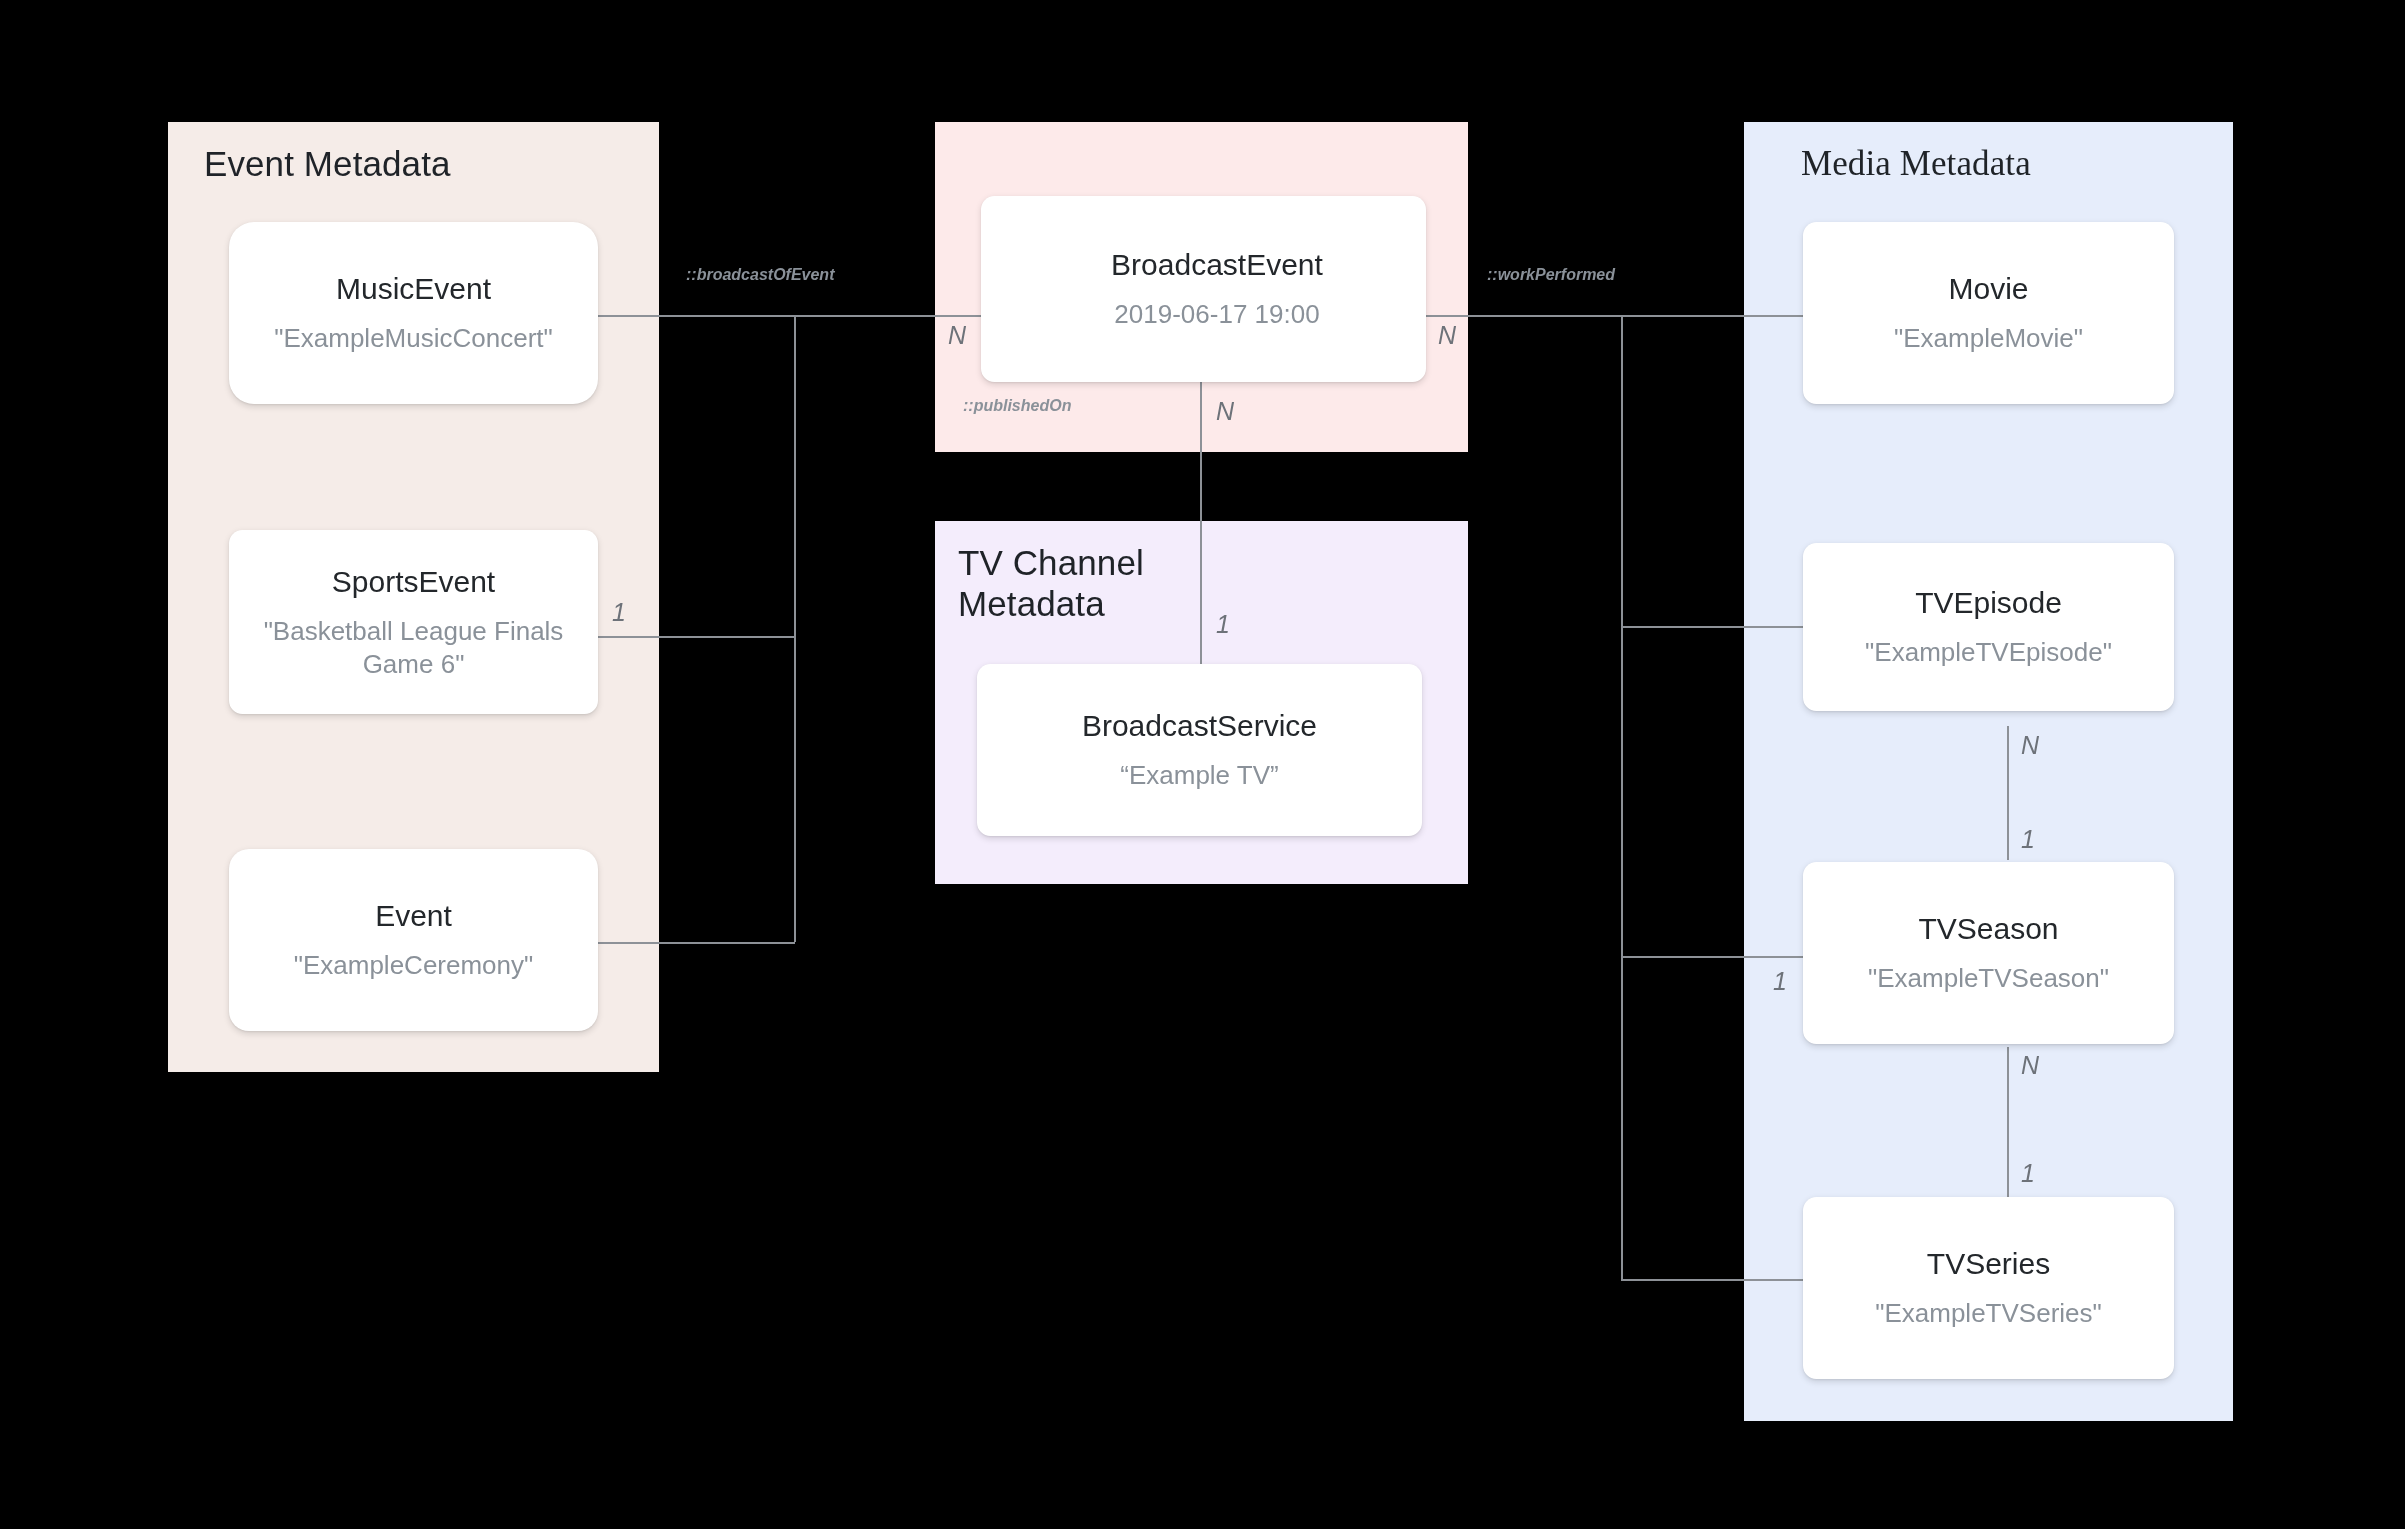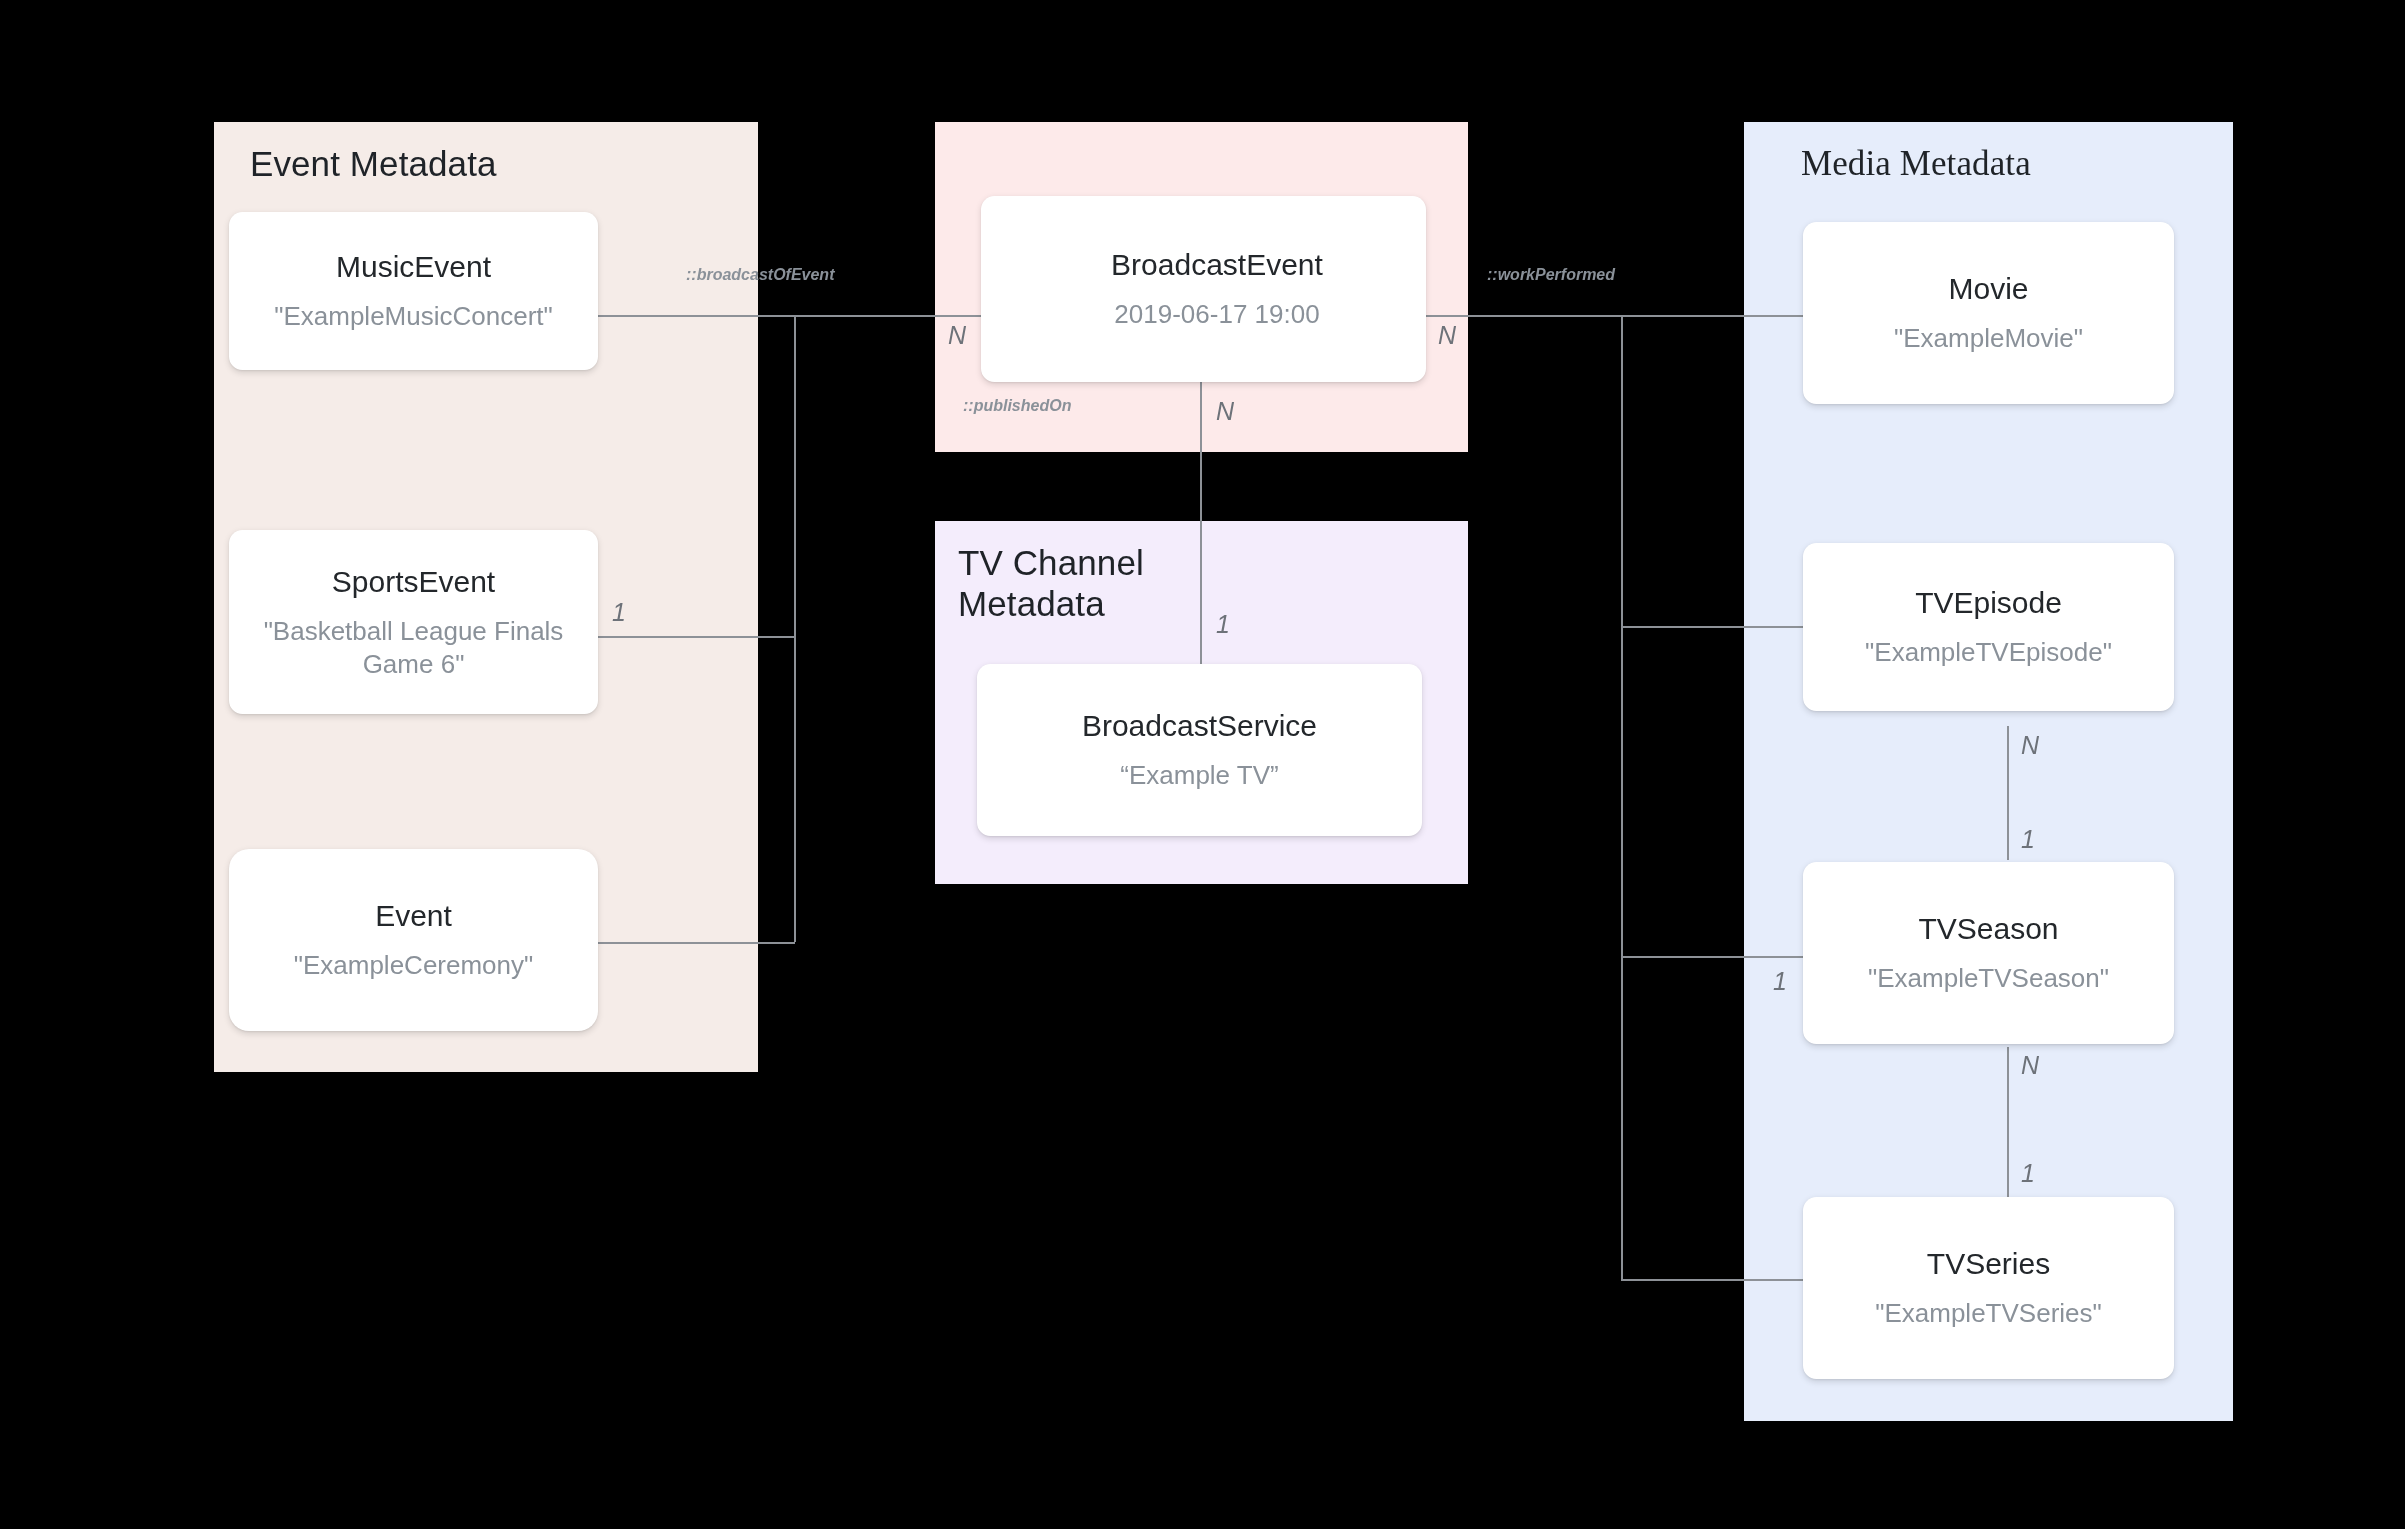--- a/index.html
+++ b/index.html
@@ -26,21 +26,21 @@
   .panel-title {
     position: absolute;
     font-size: 35px;
     color: #1f2328;
     font-weight: 400;
     line-height: 1.18;
     letter-spacing: 0.1px;
     white-space: pre-line;
   }
 
-  #panel-event    { left: 168px;  top: 122px;  width: 544px;  height: 950px; background: #f5ece8; margin-left: 46px; }
+  #panel-event    { left: 168px;  top: 122px;  width: 491px;  height: 950px; background: #f5ece8; }
   #panel-broadcast{ left: 935px;  top: 122px;  width: 533px;  height: 330px; background: #fdeaea; }
   #panel-tv       { left: 935px;  top: 521px;  width: 533px;  height: 363px; background: #f4edfc; }
   #panel-media    { left: 1744px; top: 122px;  width: 489px;  height: 1299px; background: #e6edfb; font-family: Liberation Serif, serif; }
 
   
   .card {
     position: absolute;
     box-sizing: border-box;
     background: #ffffff;
     border-radius: 13.4px;
@@ -149,21 +149,21 @@
   <div class="card-label" style="left:2021px; top:731px;">N</div>
 
   <div class="card-label" style="left:2021px; top:825px;">1</div>
 
   <div class="card-label" style="left:1773px; top:967px;">1</div>
 
   <div class="card-label" style="left:2021px; top:1051px;">N</div>
 
   <div class="card-label" style="left:2021px; top:1159px;">1</div>
 
-  <div class="card" style="left:229px; top:212px; width:369px; height:158px;">
+  <div class="card" style="left:229px; top:222px; width:369px; height:182px;border-radius:25px;">
     <div class="card-title">MusicEvent</div>
     <div class="card-value">"ExampleMusicConcert"</div>
   </div>
 
   <div class="card" style="left:229px; top:530px; width:369px; height:184px;">
     <div class="card-title">SportsEvent</div>
     <div class="card-value">"Basketball League Finals Game 6"</div>
   </div>
 
   <div class="card" style="left:229px; top:849px; width:369px; height:182px;border-radius:20px;">

